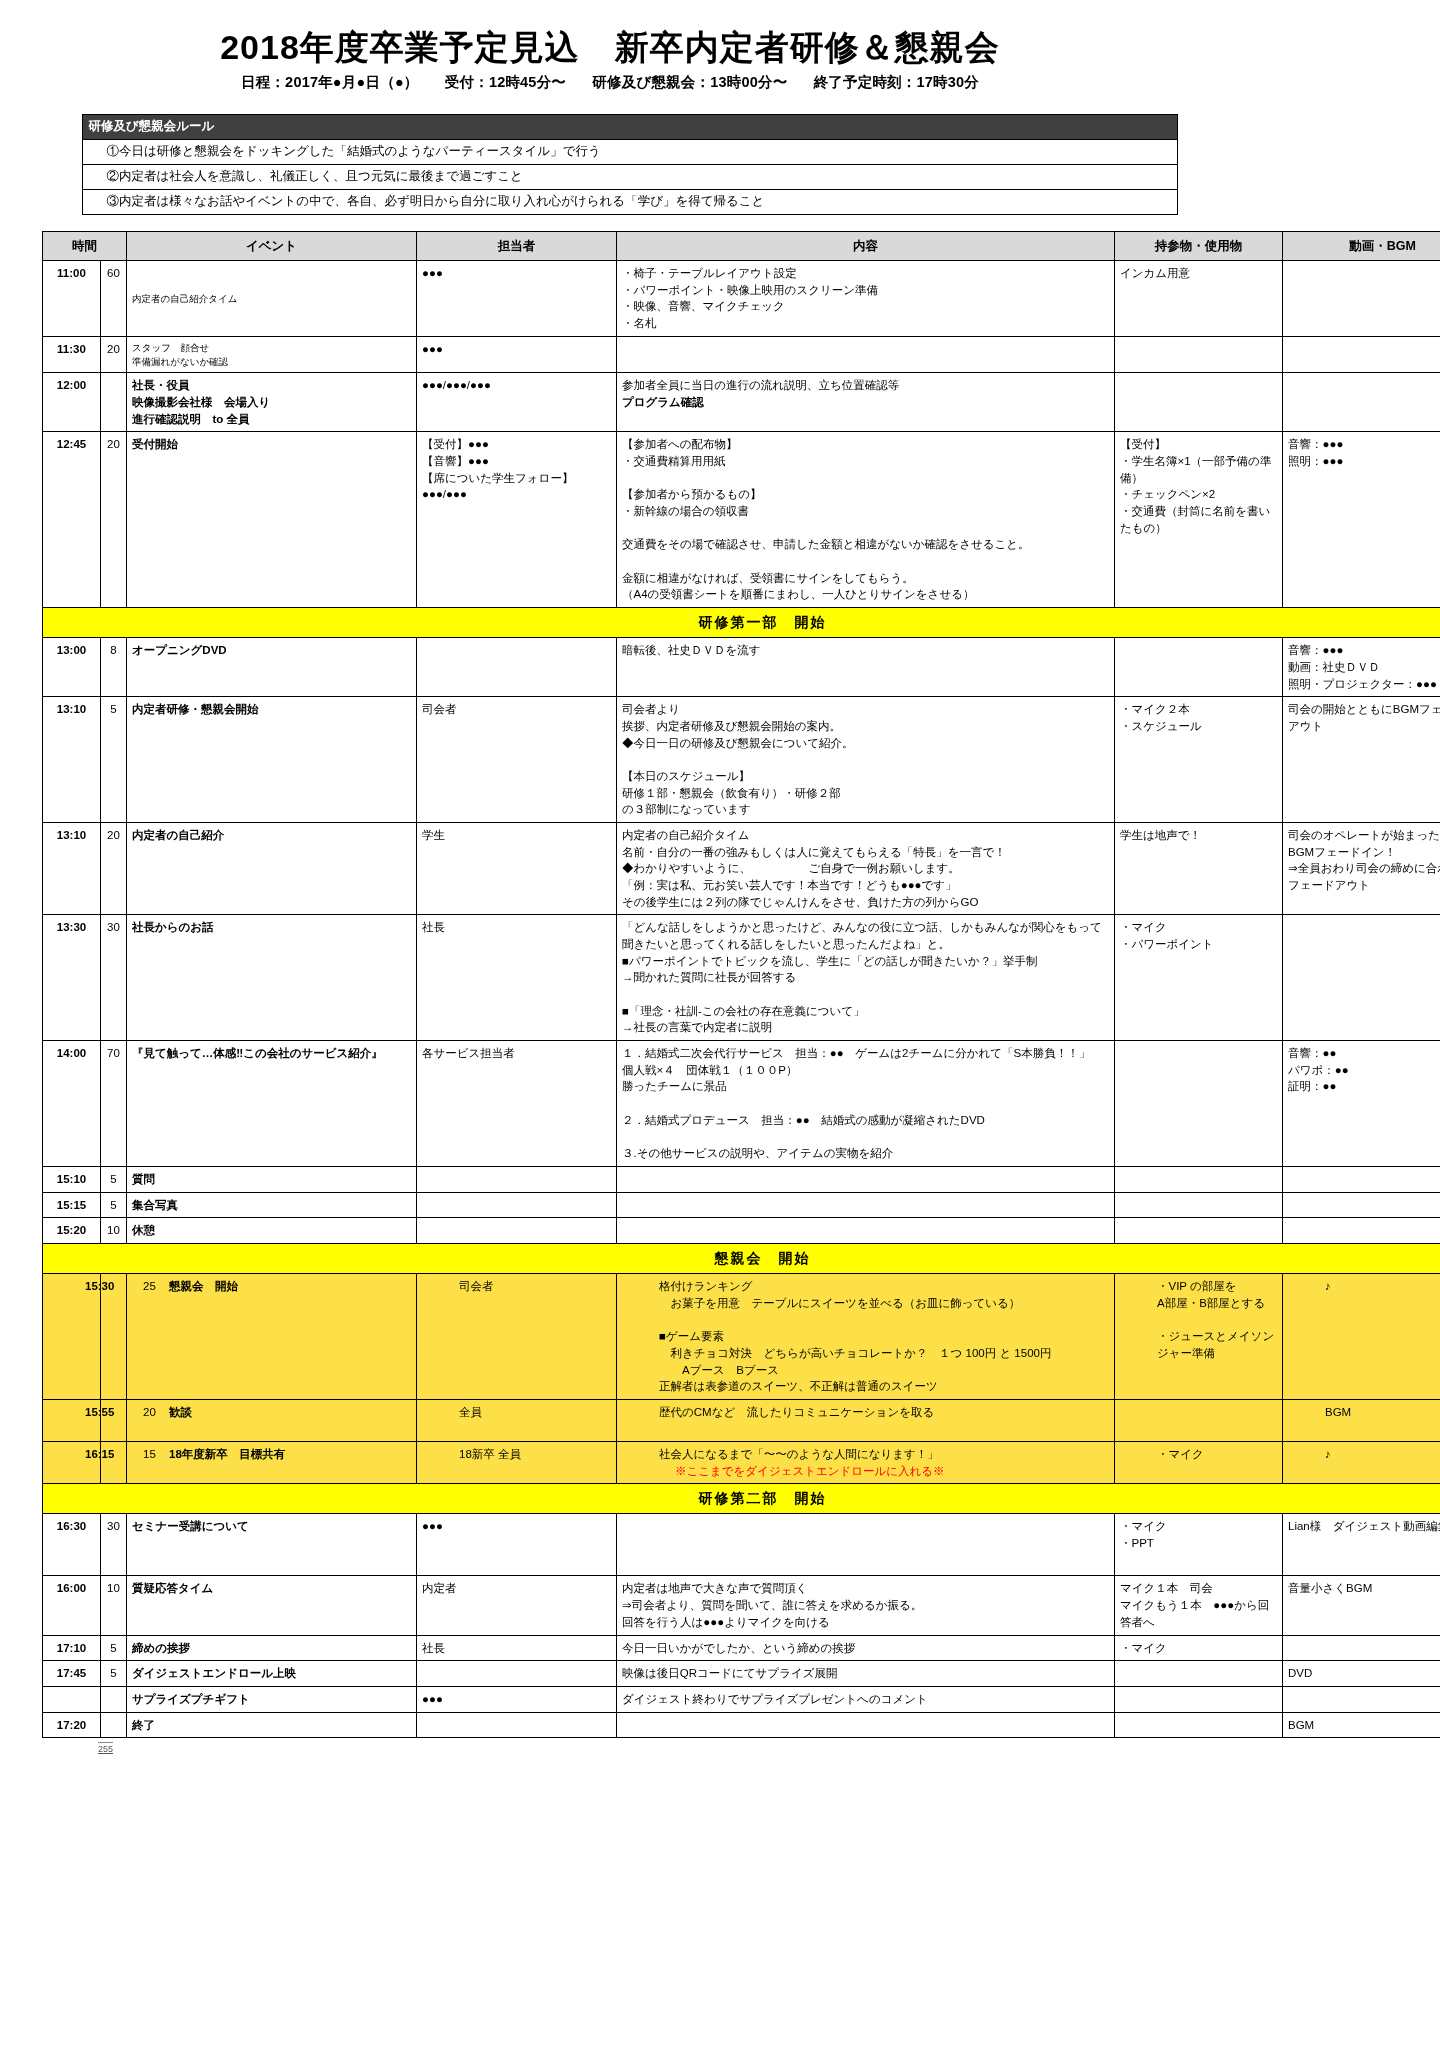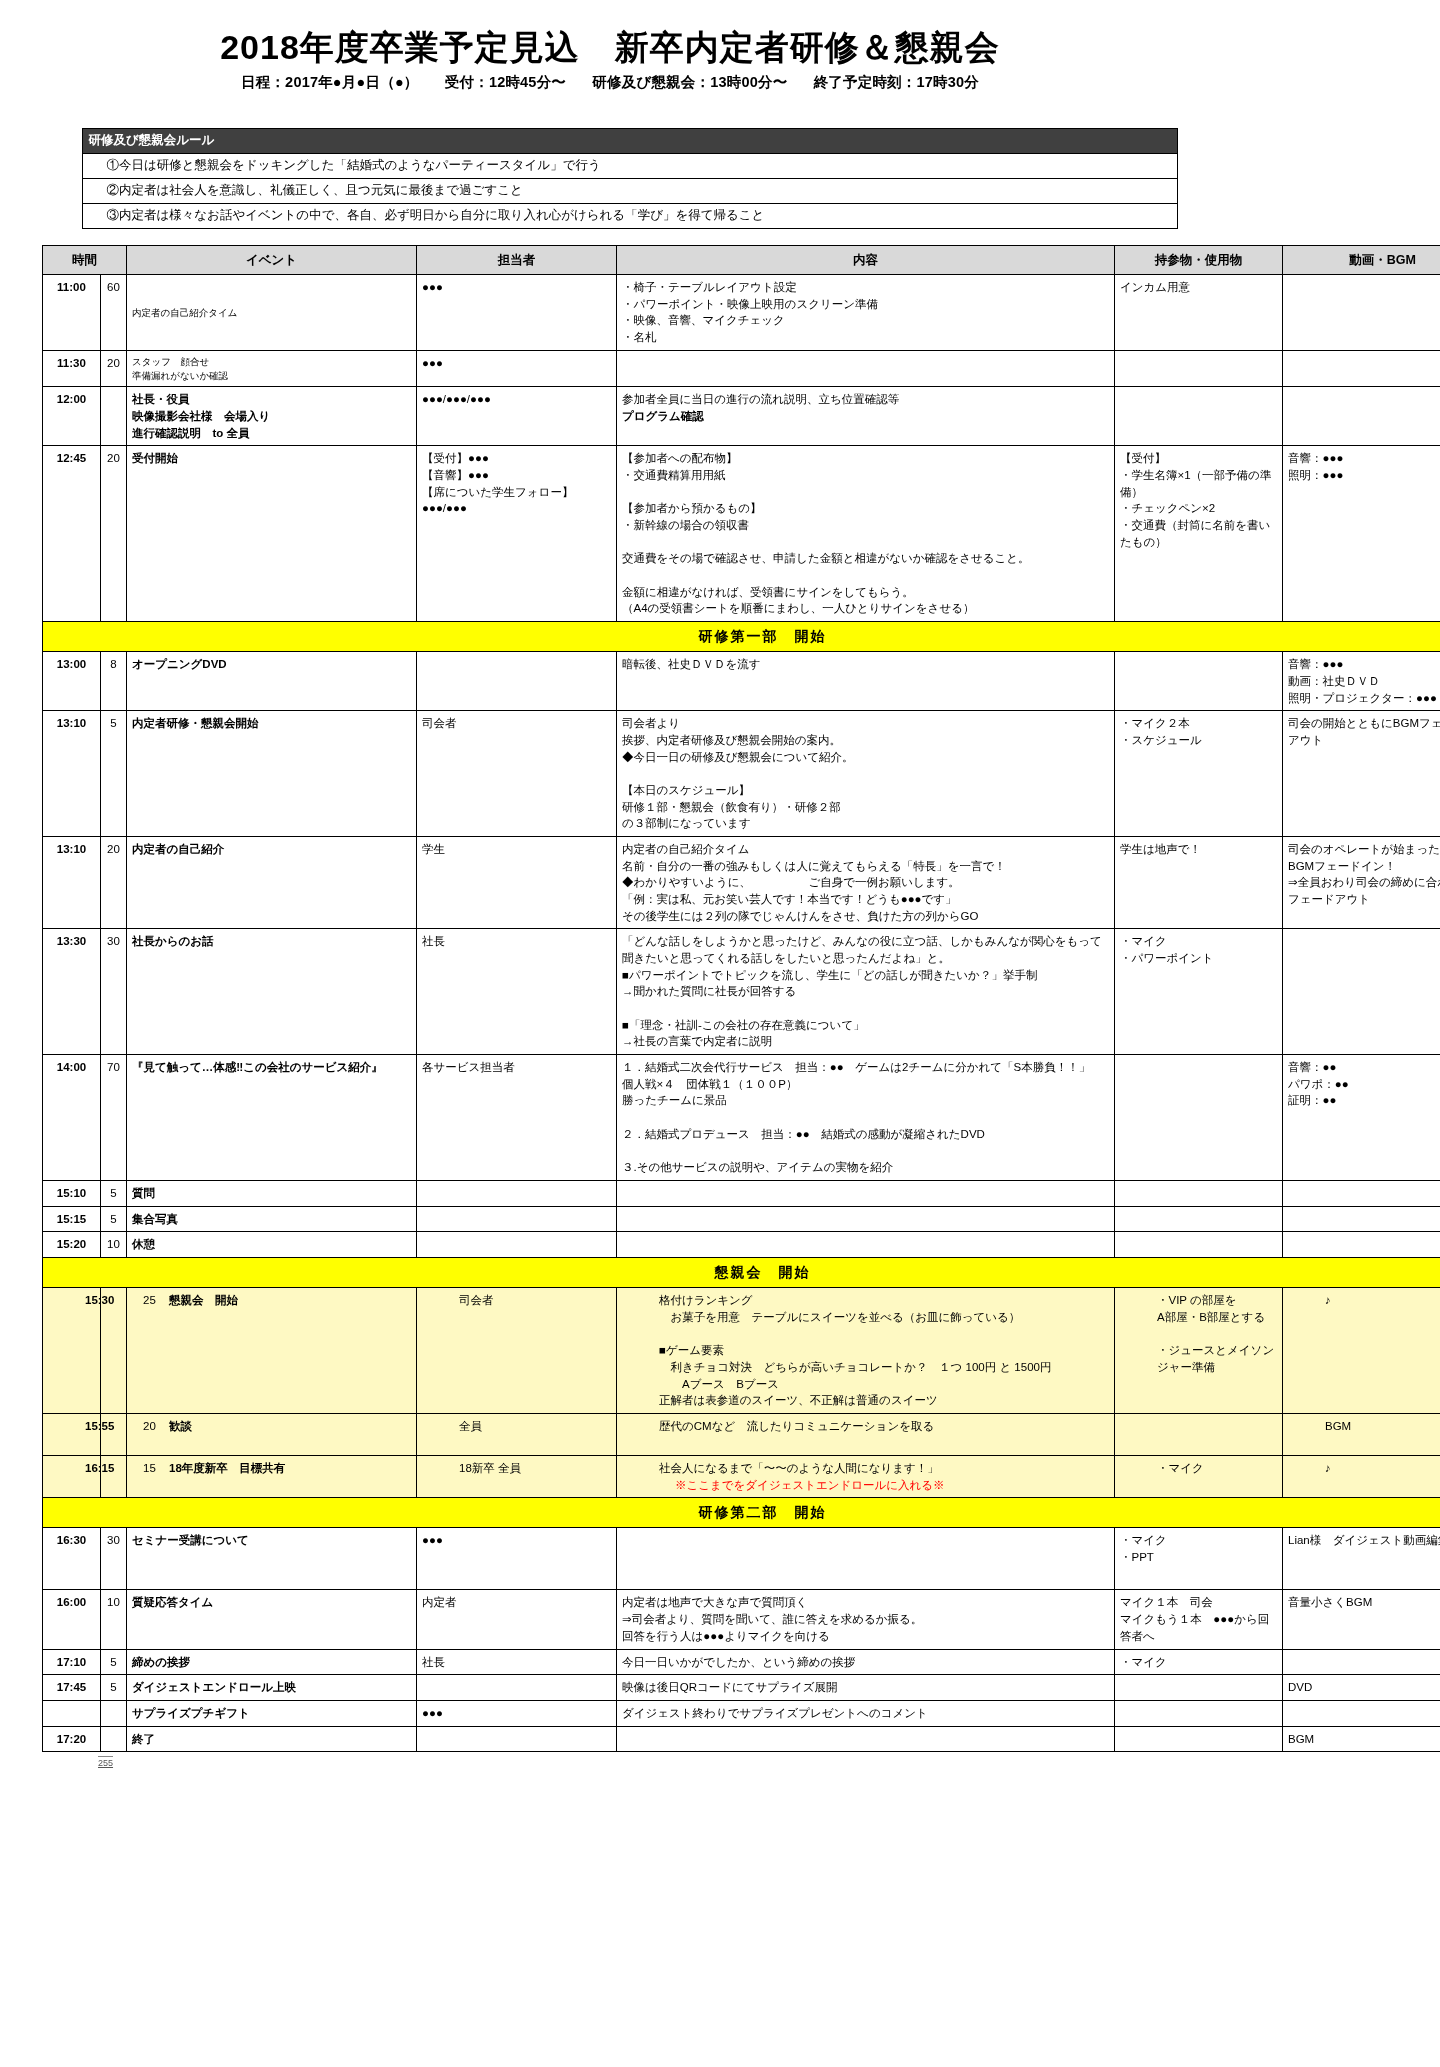--- a/index.html
+++ b/index.html
@@ -25,21 +25,21 @@
     font-size: 34px;
     font-weight: bold;
     letter-spacing: 1px;
     margin: 10px 0 6px 0;
     line-height: 1.15;
   }
   .doc-subtitle {
     text-align: center;
     font-size: 14.5px;
     font-weight: bold;
-    margin-bottom: 36px;
+    margin-bottom: 22px;
     letter-spacing: 0.2px;
   }
   .doc-subtitle span { margin-right: 22px; }
   .doc-subtitle span:last-child { margin-right: 0; }
 
   
   .rules {
     margin: 0 0 16px 0;
     border-collapse: collapse;
     width: 100%;
@@ -128,21 +128,21 @@
   .nowrap-pre { white-space: pre-wrap; }
 
   tr.section td {
     background: #ffff00;
     text-align: center;
     font-weight: bold;
     font-size: 14px;
     padding: 4px 0 5px 0;
     letter-spacing: 2px;
   }
-  tr.party td { background: #fef9c3; padding-left: 42px; }
+  tr.party td { background: #fde047; padding-left: 42px; }
   .red { color: #ff0000; margin-left: 16px; }
   .bold { font-weight: bold; }
   .tiny { font-size: 9.5px; line-height: 1.35; }
 
   .page-num {
     margin-top: 4px;
     font-size: 9px;
     color: #555;
     padding-left: 56px;
   }

